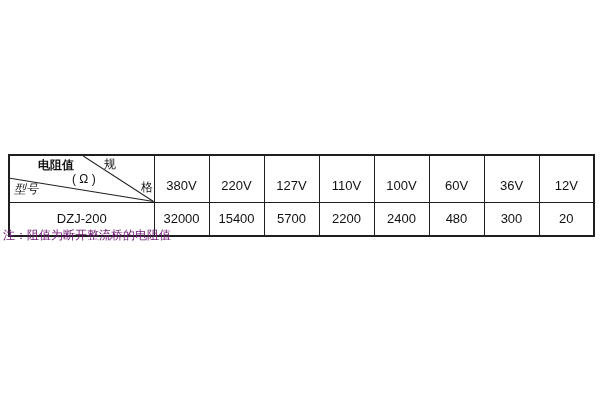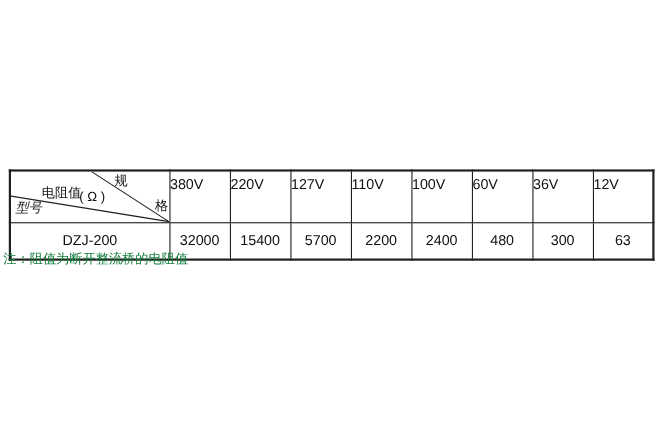--- a/index.html
+++ b/index.html
@@ -18,48 +18,48 @@
     width: 585px;
     border: 2px solid #1f1f1f;
   }
   td { border: 1px solid #1f1f1f; padding: 0; }
   col.c0 { width: 145px; }
   col.cv { width: 55px; }
   tr.header-row { height: 47px; }
   tr.data-row { height: 34px; }
   td.vh {
     vertical-align: top;
-    text-align: left;
-    padding-top: 4px;
+    text-align: center;
+    padding-top: 22px;
     font-size: 13px;
   }
   td.model, td.val {
     text-align: center;
     vertical-align: middle;
     font-size: 13px;
   }
   .corner-cell { position: relative; }
   .corner-cell svg { position: absolute; left: 0; top: 0; width: 100%; height: 100%; display: block; }
   .corner-cell .lbl {
     position: absolute;
     font-size: 12px;
     line-height: 1.1;
     white-space: nowrap;
   }
   .lbl-spec-top    { left: 94px;  top: 2px;  }
-  .lbl-resistance  { left: 28px;  top: 13px; }
+  .lbl-resistance  { left: 28px;  top: 3px; font-weight: bold; }
   .lbl-ohm         { left: 62px;  top: 17px; }
   .lbl-model       { left: 4px;   top: 27px; font-style: italic; }
   .lbl-spec-bottom { left: 131px; top: 25px; }
   .note {
     position: absolute;
     left: 3px;
     top: 227px;
     font-size: 12px;
-    color: #15803d;
+    color: #701a75;
   }
 </style>
 </head>
 <body>
 
 <div class="table-wrap">
   <table>
     <colgroup>
       <col class="c0">
       <col class="cv">
@@ -95,19 +95,19 @@
     </tr>
     <tr class="data-row">
       <td class="model">DZJ-200</td>
       <td class="val">32000</td>
       <td class="val">15400</td>
       <td class="val">5700</td>
       <td class="val">2200</td>
       <td class="val">2400</td>
       <td class="val">480</td>
       <td class="val">300</td>
-      <td class="val">63</td>
+      <td class="val">20</td>
     </tr>
   </tbody>
     </table>
 </div>
 
 <div class="note">注：阻值为断开整流桥的电阻值</div>
 
 </body></html>

